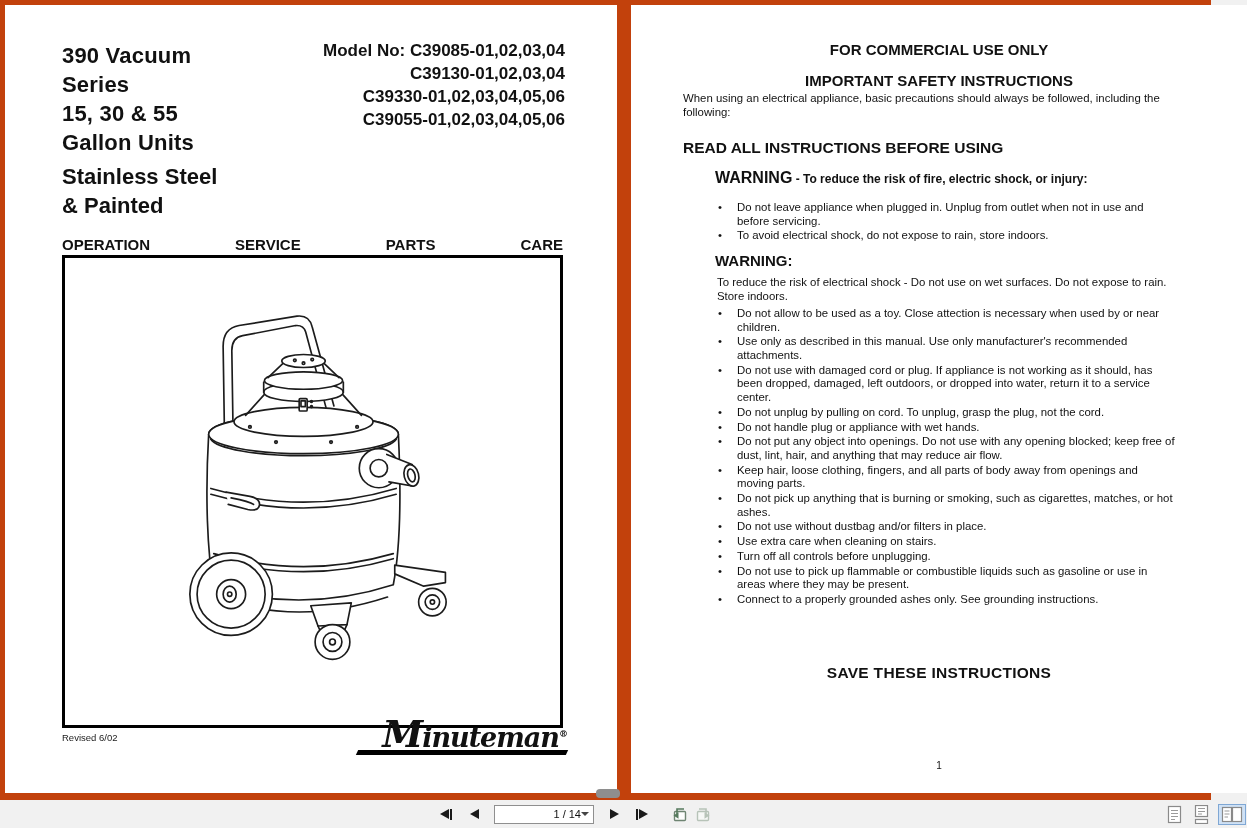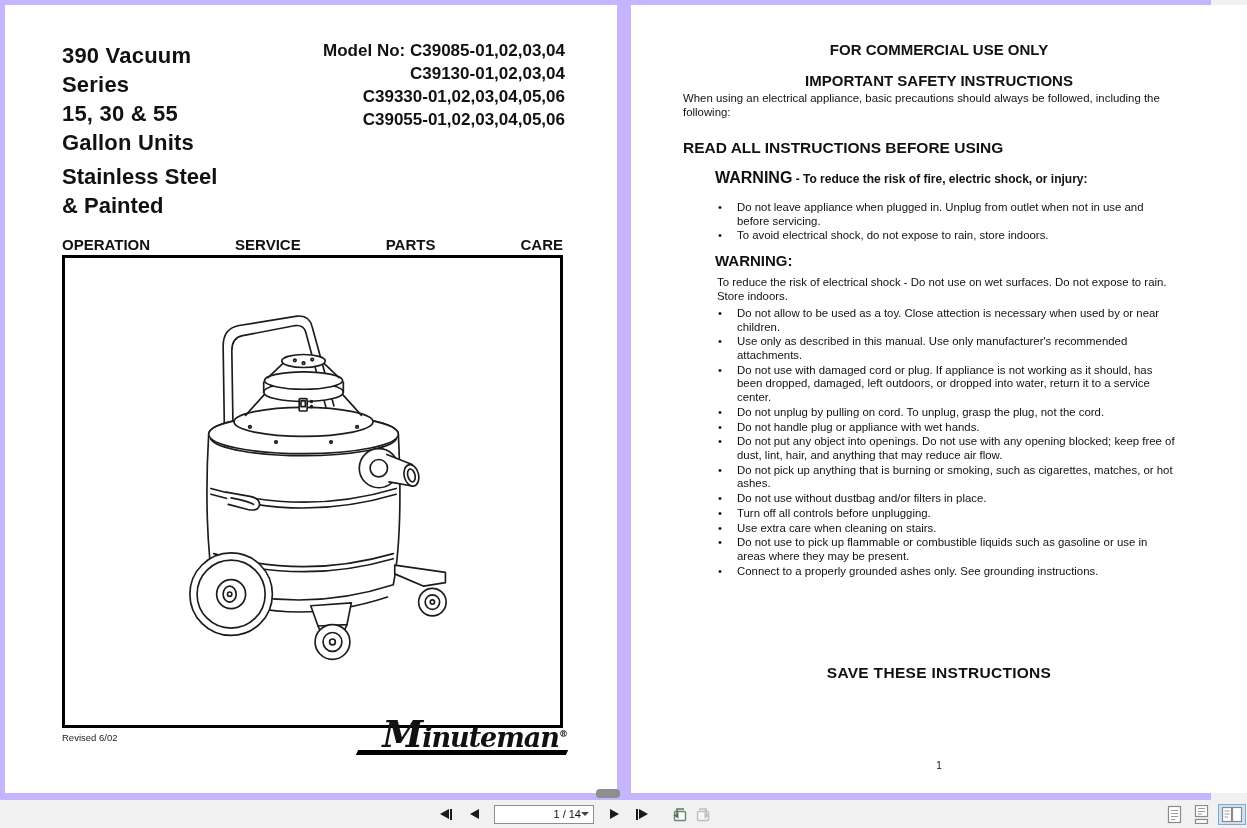--- a/index.html
+++ b/index.html
@@ -1,21 +1,21 @@
 <!DOCTYPE html>
 <html><head>
 <meta charset="utf-8">
 <style>
   * { margin:0; padding:0; box-sizing:border-box; }
   html,body { width:1247px; height:828px; overflow:hidden; background:#f1f1f1;
               font-family:"Liberation Sans", sans-serif; }
   .viewer { position:relative; width:1247px; height:828px; }
 
   
-  .pages-area { position:absolute; left:0; top:0; width:1211px; height:800px; background:#c4b5fd; }
+  .pages-area { position:absolute; left:0; top:0; width:1211px; height:800px; background:#c2410c; }
   .page { position:absolute; top:5px; height:788px; background:#ffffff; color:#111; }
   .page-left  { left:5px;   width:612px; }
   .page-right { left:631px; width:616px; }
 
   
   .lp-title { position:absolute; left:57px; top:36px; font-size:22px; font-weight:bold;
               line-height:29px; letter-spacing:0.2px; }
   .lp-subtitle { position:absolute; left:57px; top:157px; font-size:22px; font-weight:bold;
                  line-height:29px; }
   .lp-models { position:absolute; right:52px; top:34px; text-align:right; font-size:17px;
@@ -208,24 +208,25 @@
       <div class="rp-warn2-title w-big">WARNING:</div>
       <div class="rp-w2-intro">To reduce the risk of electrical shock - Do not use on wet surfaces. Do not expose to rain. Store indoors.</div>
       <div class="rp-w2-bullets">
 
       <div class="bullet">Do not allow to be used as a toy. Close attection is necessary when used by or near children.</div>
           <div class="bullet">Use only as described in this manual.  Use only manufacturer's recommended attachments.</div>
           <div class="bullet">Do not use with damaged cord or plug.  If appliance is not working as it should, has been dropped, damaged, left outdoors, or dropped into water, return it to a service center.</div>
           <div class="bullet">Do not unplug by pulling on cord.  To unplug, grasp the plug, not the cord.</div>
           <div class="bullet">Do not handle plug or appliance with wet hands.</div>
           <div class="bullet">Do not put any object into openings.  Do not use with any opening blocked; keep free of dust, lint, hair, and anything that may reduce air flow.</div>
+          <div class="bullet">Keep hair, loose clothing, fingers, and all parts of body away from openings and moving parts.</div>
           <div class="bullet">Do not pick up anything that is burning or smoking, such as cigarettes, matches, or hot ashes.</div>
           <div class="bullet">Do not use without dustbag and/or filters in place.</div>
+          <div class="bullet">Use extra care when cleaning on stairs.</div>
           <div class="bullet">Turn off all controls before unplugging.</div>
-          <div class="bullet">Use extra care when cleaning on stairs.</div>
           <div class="bullet">Do not use to pick up flammable or combustible liquids such as gasoline or use in areas where they may be present.</div>
           <div class="bullet">Connect to a properly grounded ashes only.  See grounding instructions.</div>
         </div>
 
       <div class="rp-save">SAVE THESE INSTRUCTIONS</div>
       <div class="rp-pagenum">1</div>
     </div>
 
     <div class="hthumb"></div>
   </div>

